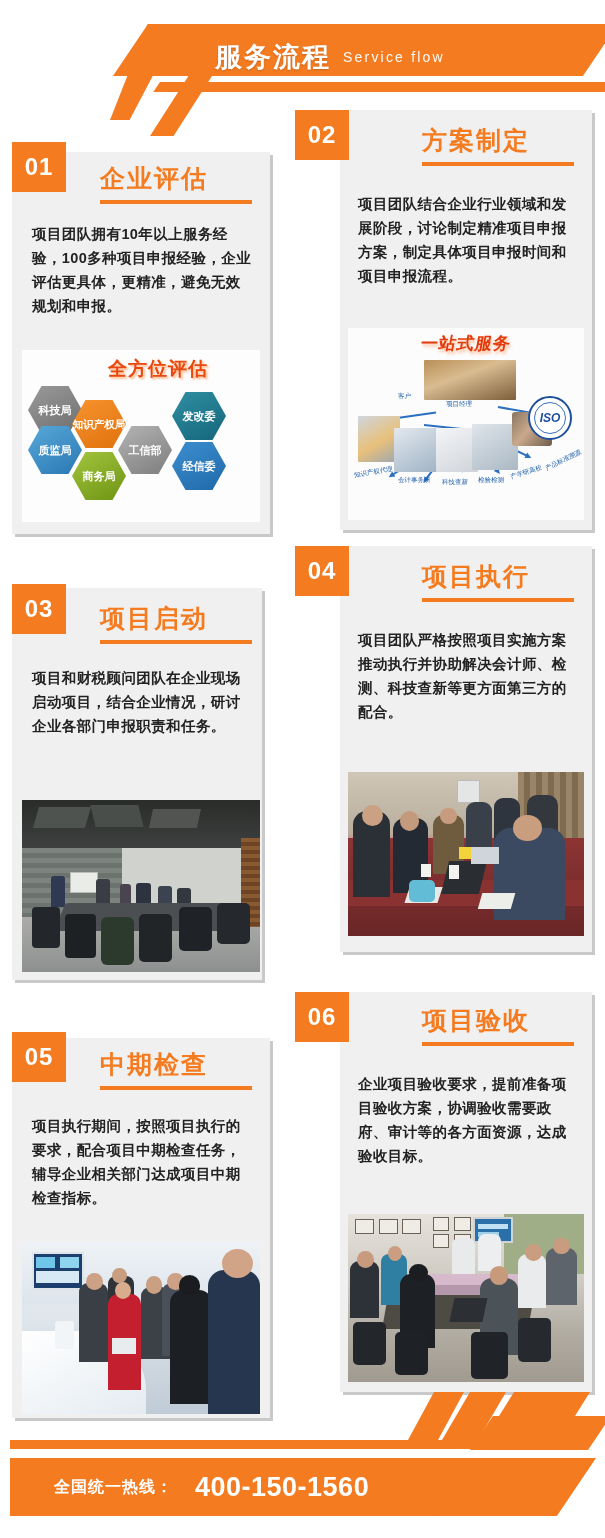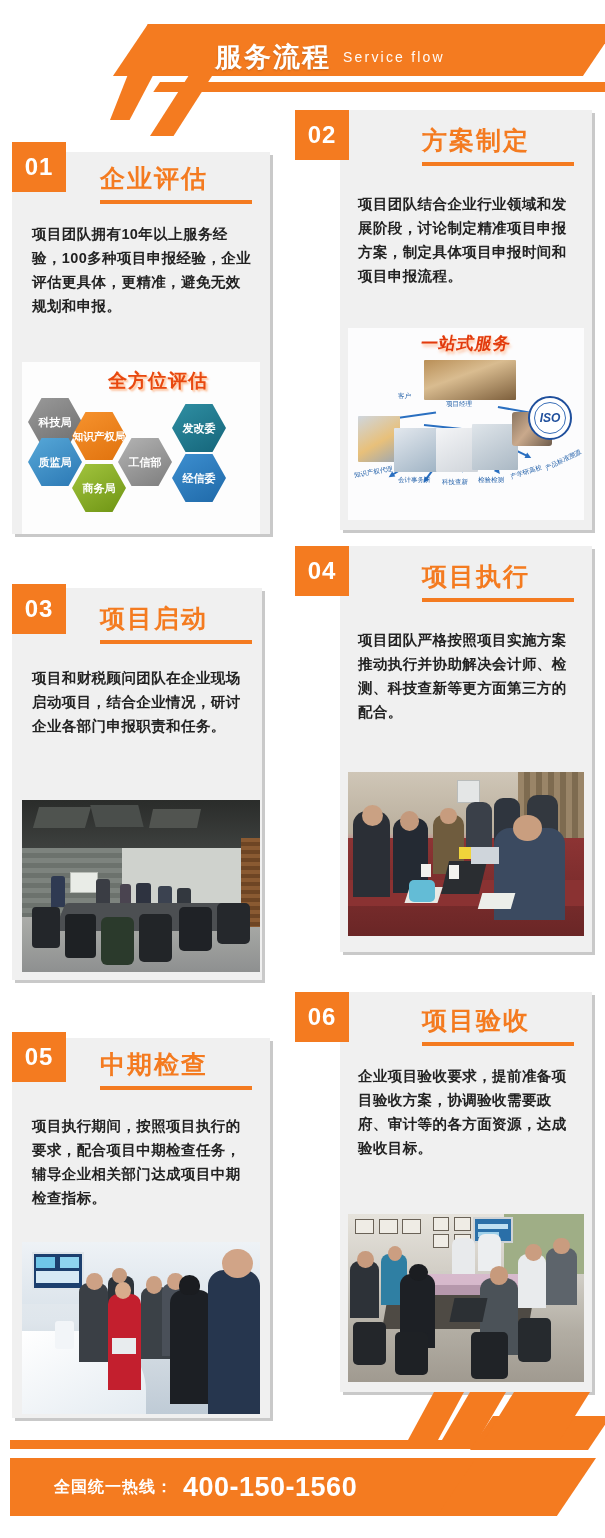--- a/index.html
+++ b/index.html
@@ -133,21 +133,21 @@
   .ft-skew1 {
     position:absolute; left:476px; top:60px; width:120px; height:58px;
     background:#f47b20; transform:skewX(-34deg); transform-origin:left top;
   }
   .ft-skew2 {
     position:absolute; left:470px; top:18px; width:118px; height:34px;
     background:#f47b20; transform:skewX(-34deg); transform-origin:left bottom;
   }
   .ft-text {
     position:absolute; left:54px; top:60px; height:58px;
-    display:flex; align-items:center; gap:10px; color:#fff; z-index:3;
+    display:flex; align-items:center; gap:22px; color:#fff; z-index:3;
   }
   .ft-label { font-size:16px; font-weight:bold; letter-spacing:1px; }
   .ft-num { font-size:27px; font-weight:bold; letter-spacing:.5px; }
 
   .bottom-chev { position:absolute; left:330px; top:1392px; width:260px; height:48px; z-index:1;}
 </style>
 </head>
 <body>
 
 <div class="page">
@@ -163,21 +163,21 @@
     </div>
   </div>
 
   <div class="card" style="left:12px; top:152px; width:258px; height:382px;">
     <div class="card-body" style="height:382px;"></div>
     <div class="badge" style="left:0px; top:-10px;">01</div>
     <div class="card-title" style="left:88px; top:10px;">企业评估</div>
     <div class="title-rule" style="left:88px; top:48px; width:152px;"></div>
     <div class="card-text" style="left:20px; top:70px; width:220px;">项目团队拥有10年以上服务经验，100多种项目申报经验，企业评估更具体，更精准，避免无效规划和申报。</div>
 
-    <div class="photo" style="left:10px; top:198px; width:238px; height:172px;margin-top:12px;">
+    <div class="photo" style="left:10px; top:198px; width:238px; height:172px;">
       <div class="hexwrap">
         <div class="hexttl">全方位评估</div>
         <div class="hex" style="left:6px;  top:36px; background:linear-gradient(150deg,#9a9a9a,#6e6e6e);">科技局</div>
         <div class="hex" style="left:50px; top:50px; background:linear-gradient(150deg,#f7932e,#e0720d); font-size:10.5px;">知识产权局</div>
         <div class="hex" style="left:6px;  top:76px; background:linear-gradient(150deg,#57a8d8,#2b78b4);">质监局</div>
         <div class="hex" style="left:96px; top:76px; background:linear-gradient(150deg,#b4b4b4,#7d7d7d);">工信部</div>
         <div class="hex" style="left:50px; top:102px; background:linear-gradient(150deg,#a3c53f,#6e9413);">商务局</div>
         <div class="hex" style="left:150px; top:42px; background:linear-gradient(150deg,#2f8fa3,#15657a);">发改委</div>
         <div class="hex" style="left:150px; top:92px; background:linear-gradient(150deg,#3d8fd0,#1f69a8);">经信委</div>
       </div>
@@ -339,21 +339,21 @@
         <div class="sc" style="left:84%;top:4%;width:13%;height:17%;background:#d1a487;border-radius:50%;"></div>
       </div>
     </div>
   </div>
 
   <div class="card" style="left:340px; top:992px; width:252px; height:400px;">
     <div class="card-body" style="height:400px;"></div>
     <div class="badge" style="left:-45px; top:0px;">06</div>
     <div class="card-title" style="left:82px; top:12px;">项目验收</div>
     <div class="title-rule" style="left:82px; top:50px; width:152px;"></div>
-    <div class="card-text" style="left:18px; top:72px; width:216px;">企业项目验收要求，提前准备项目验收方案，协调验收需要政府、审计等的各方面资源，达成验收目标。</div>
+    <div class="card-text" style="left:18px; top:80px; width:216px;">企业项目验收要求，提前准备项目验收方案，协调验收需要政府、审计等的各方面资源，达成验收目标。</div>
 
     <div class="photo" style="left:8px; top:222px; width:236px; height:168px;">
       <div class="ph-inner" style="background:linear-gradient(180deg,#dcd9d2 0%,#cfccc4 38%,#b2ada3 70%,#a09a90 100%);">
         <div class="sc" style="left:0;top:0;width:100%;height:34%;background:linear-gradient(180deg,#e6e3dc,#d2cec6);"></div>
         <div class="sc" style="left:66%;top:0;width:34%;height:36%;background:#9fae86;"></div>
 
         <div class="sc" style="left:3%;top:3%;width:8%;height:9%;background:#efece5;border:1.5px solid #6a6257;"></div>
         <div class="sc" style="left:13%;top:3%;width:8%;height:9%;background:#efece5;border:1.5px solid #6a6257;"></div>
         <div class="sc" style="left:23%;top:3%;width:8%;height:9%;background:#efece5;border:1.5px solid #6a6257;"></div>
         <div class="sc" style="left:36%;top:2%;width:7%;height:8%;background:#efece5;border:1.5px solid #6a6257;"></div>

